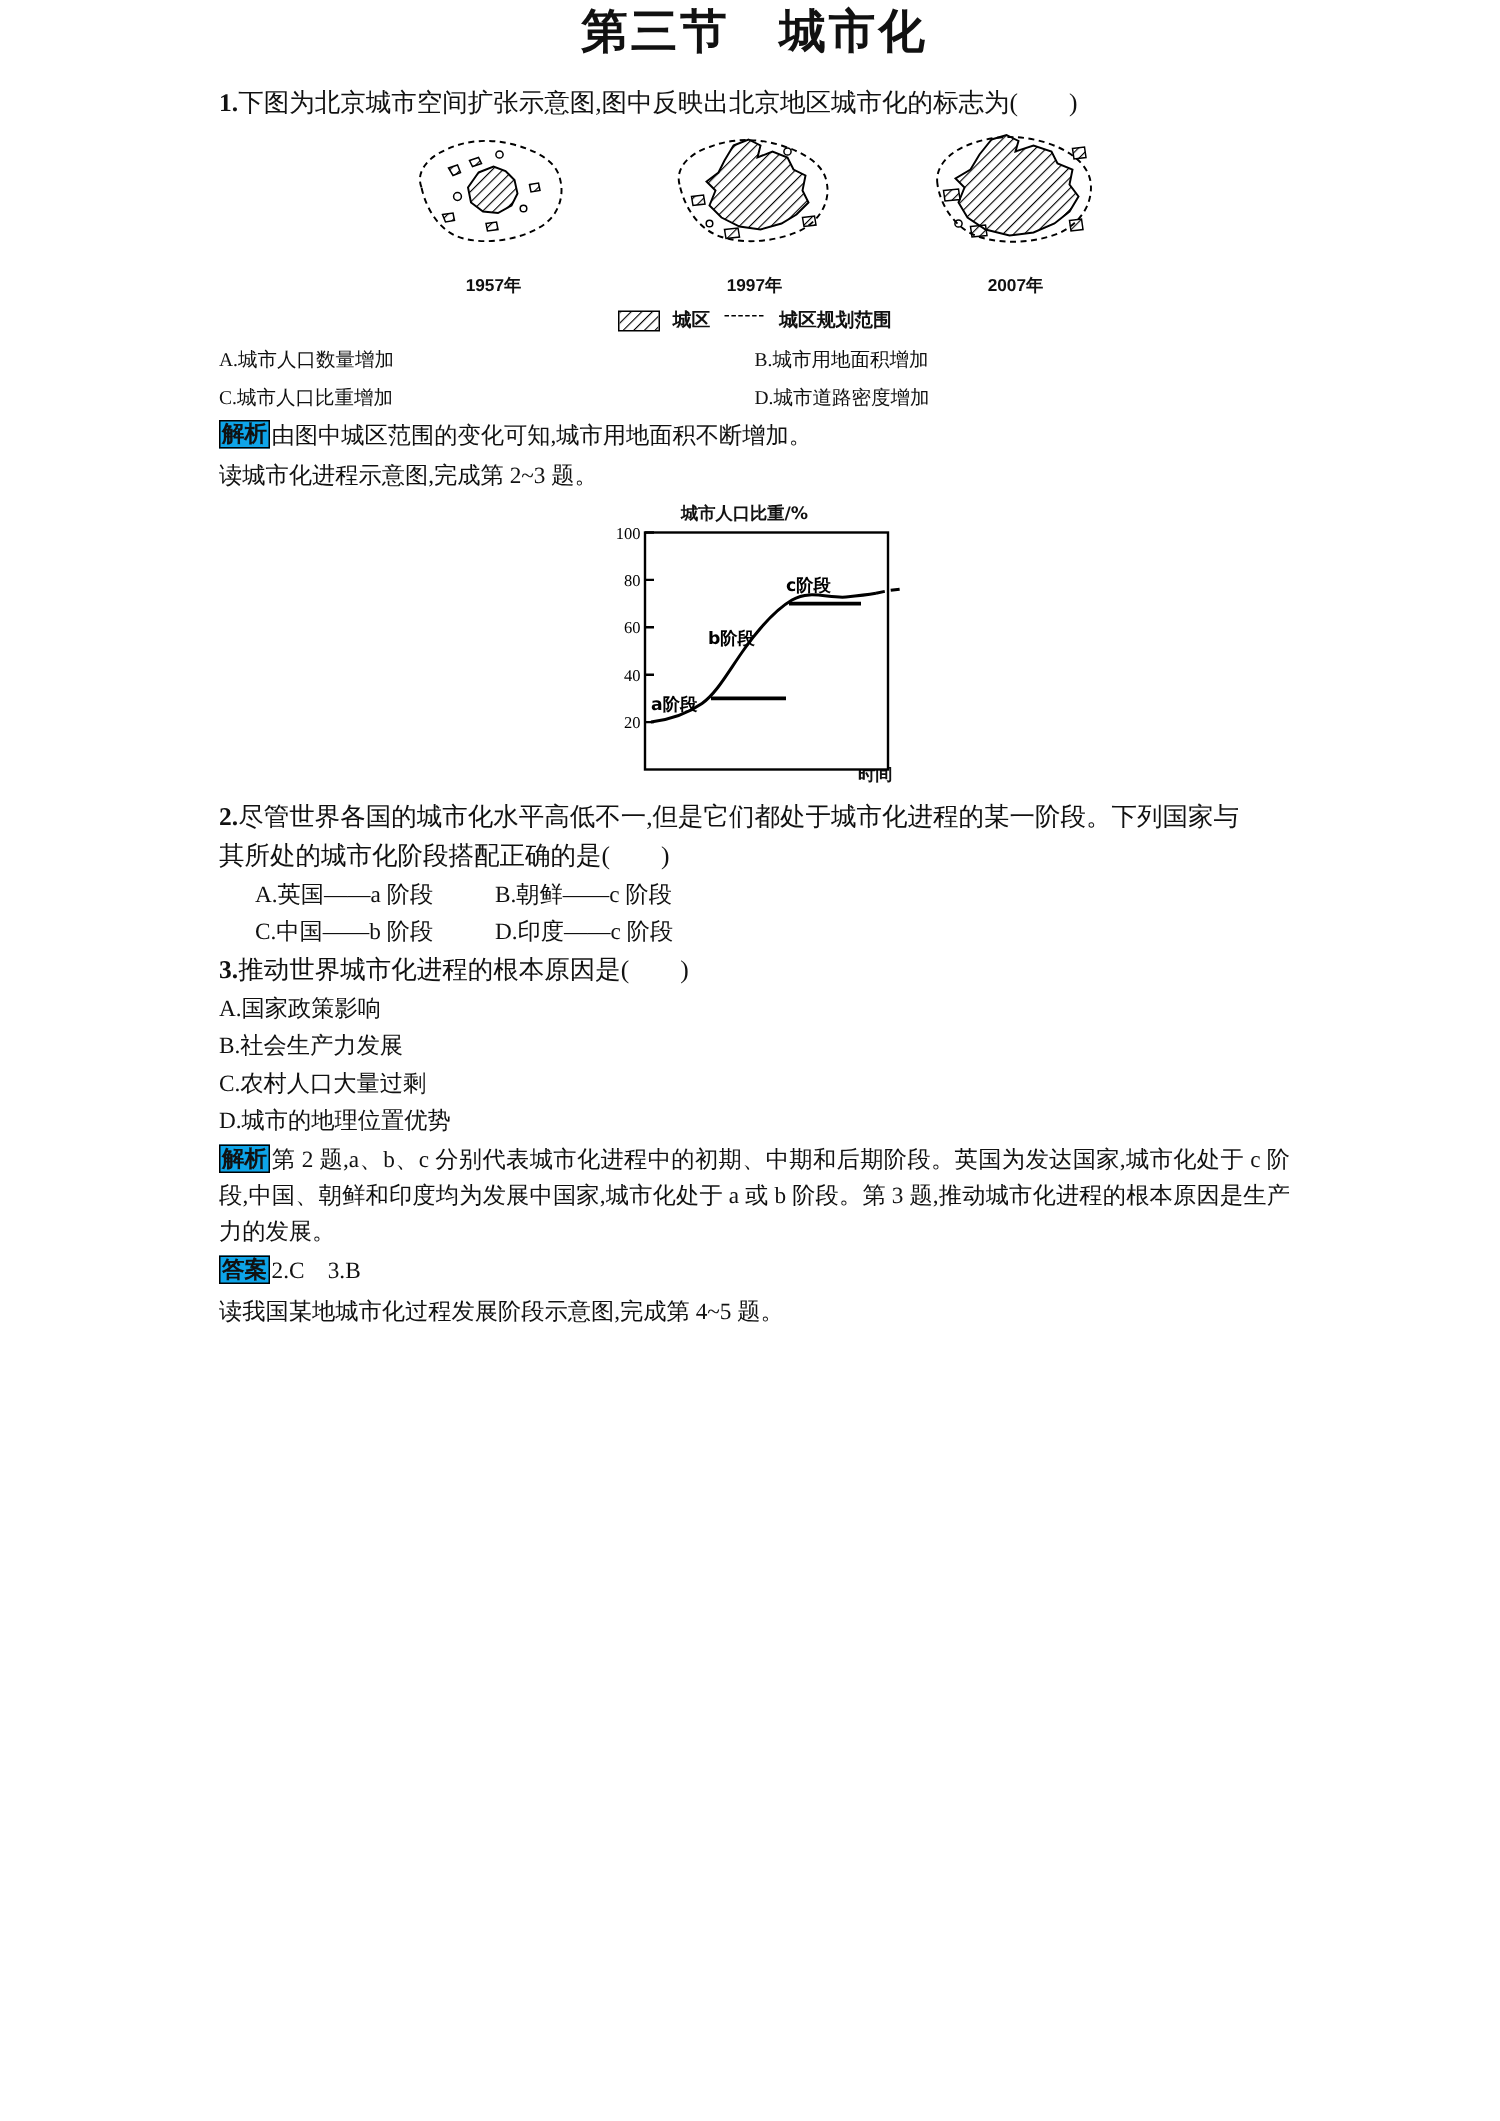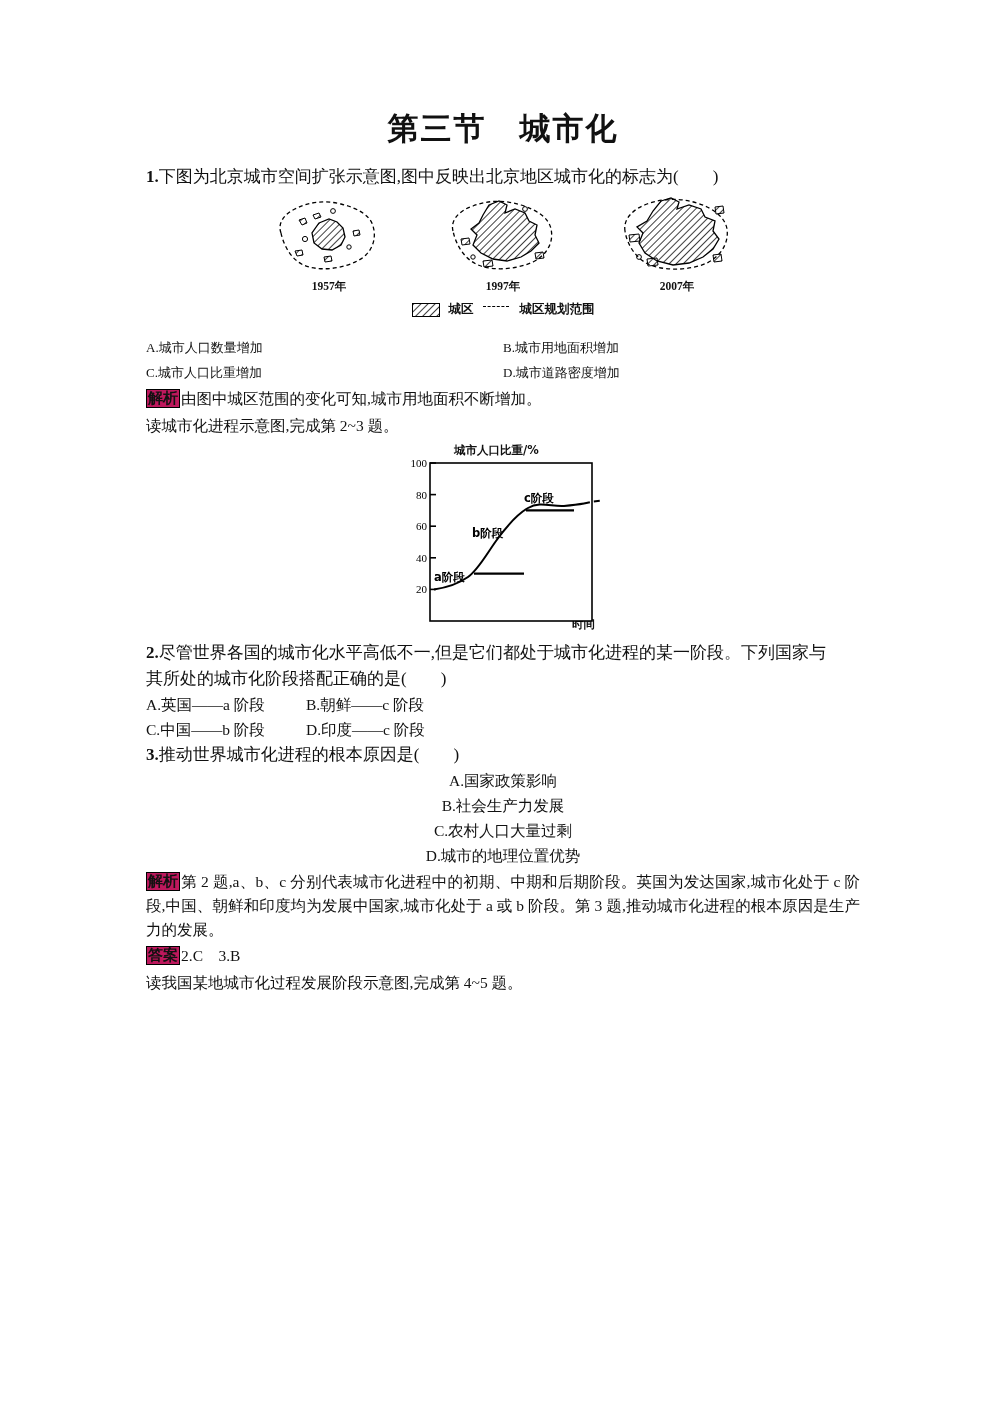--- a/index.html
+++ b/index.html
@@ -27,21 +27,20 @@
     top: 0;
     width: 714px;
   }
 
   
   .doc-title {
     text-align: center;
     font-size: 31px;
     font-weight: bold;
     letter-spacing: 2px;
-    margin-top: 108px;
     margin-bottom: 14px;
     font-family: "DejaVu Sans", "Liberation Sans", sans-serif;
   }
 
   
   .q-line {
     font-size: 17px;
     line-height: 25px;
     margin: 0 0 1px 0;
     font-family: "Liberation Serif", "DejaVu Serif", serif;
@@ -55,42 +54,42 @@
     font-size: 13px;
     line-height: 25px;
     display: flex;
   }
   .opt-row .opt {
     width: 50%;
   }
   .opt-list .opt-single {
     font-size: 15.5px;
     line-height: 25px;
-    text-align: center;
   }
   .opt-inline {
     font-size: 15.5px;
     line-height: 25px;
   }
   .opt-inline .cell {
     display: inline-block;
     min-width: 160px;
+    margin-left: 24px;
   }
 
   
   .tagged {
     font-size: 15.5px;
     line-height: 24px;
     margin: 2px 0 0 0;
     text-align: justify;
   }
   .tag-box {
     display: inline-block;
     border: 1px solid #000;
-    background: #be185d;
+    background: #0ea5e9;
     font-weight: bold;
     font-size: 15px;
     line-height: 17px;
     padding: 0px 1px;
     margin-right: 1px;
     vertical-align: 1px;
     font-family: "DejaVu Sans", "Liberation Sans", sans-serif;
   }
   .lead {
     font-size: 15.5px;
@@ -111,22 +110,22 @@
     align-items: flex-start;
   }
   .map-cell {
     width: 140px;
     text-align: center;
   }
   .map-cell svg { display: block; margin: 0 auto; }
   .map-year {
     font-size: 11.5px;
     font-weight: bold;
-    margin-top: 4px;
-    font-family: Liberation Serif, serif;
+    margin-top: 16px;
+    font-family: Liberation Sans, sans-serif;
   }
   .fig1-legend {
     display: flex;
     justify-content: center;
     align-items: center;
     gap: 9px;
     margin-top: 7px;
     font-size: 12.5px;
     font-weight: bold;
     font-family: "DejaVu Sans", "Liberation Sans", sans-serif;

